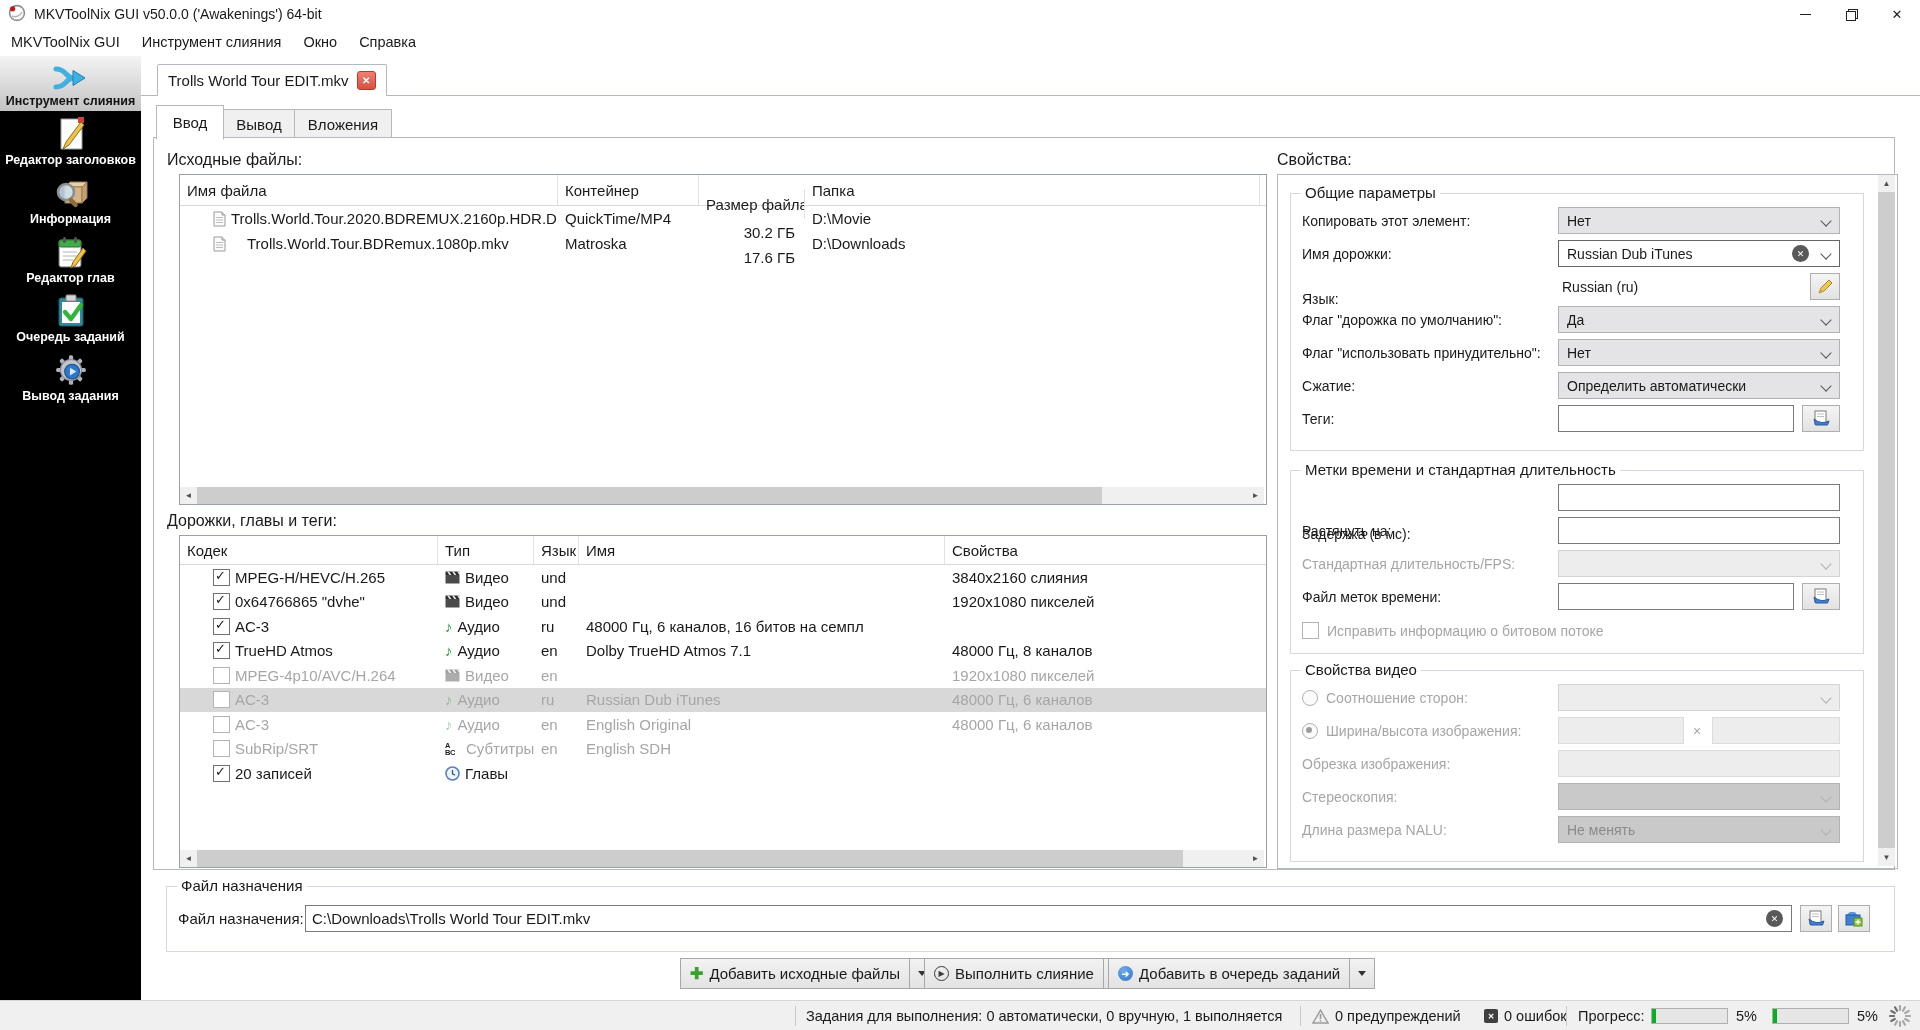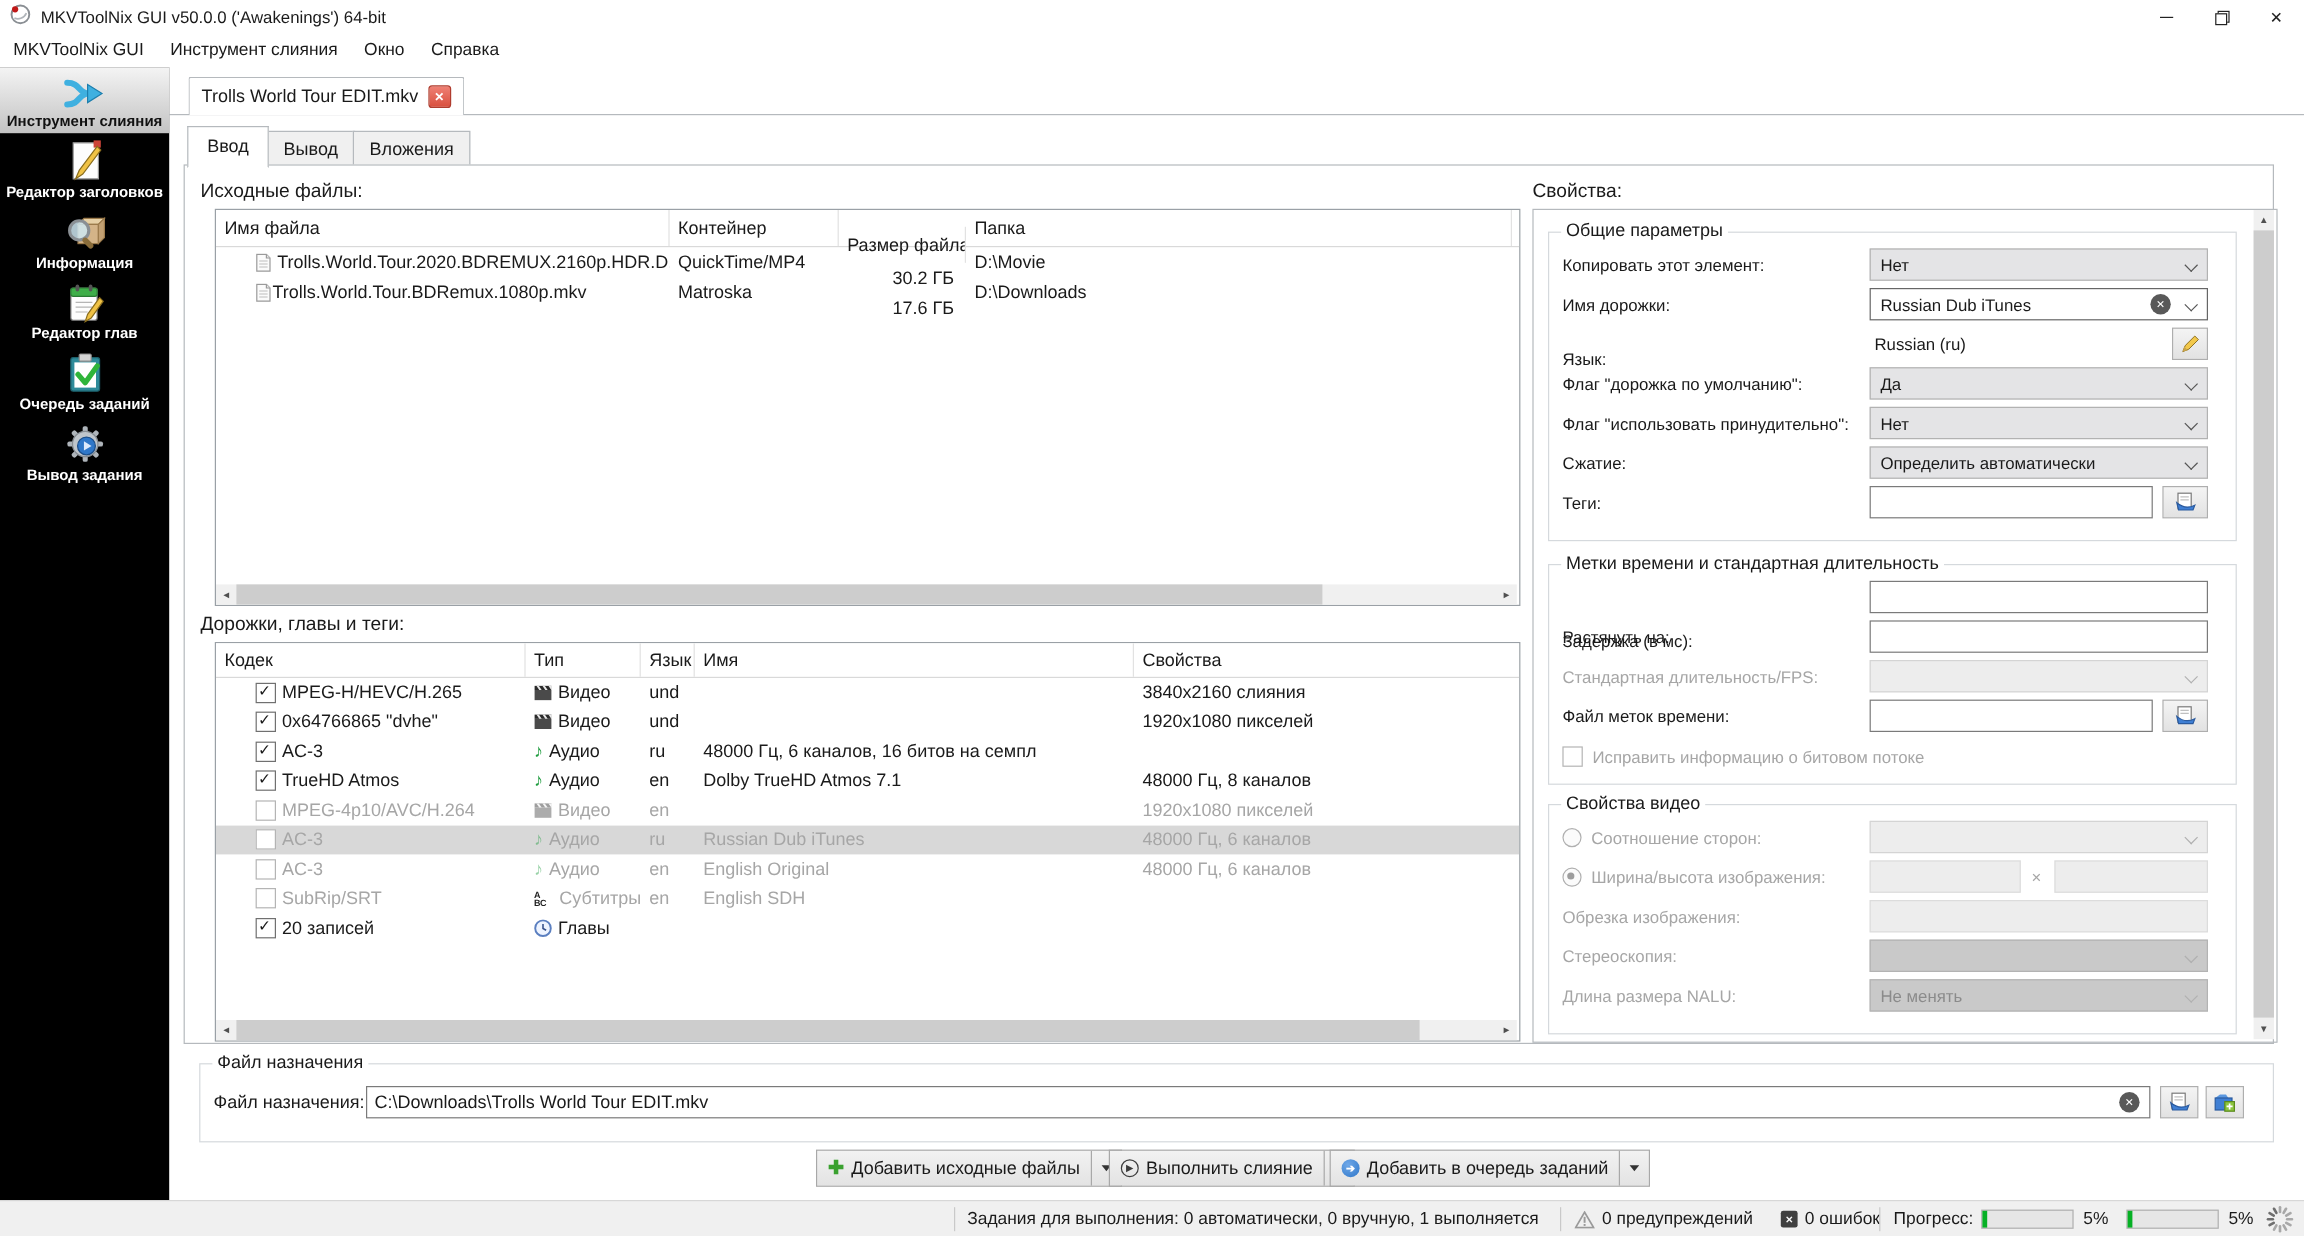--- a/index.html
+++ b/index.html
@@ -269,21 +269,21 @@
             </svg>
         <span>Trolls.World.Tour.2020.BDREMUX.2160p.HDR.D...</span>
           </span>
         </div>
       <div class="c sc1">QuickTime/MP4</div>
       <div class="c sc2">30.2 ГБ</div>
       <div class="c sc3">D:\Movie</div>
     </div>
     <div class="trow" style="height:25px;">
       <div class="c sc0">
-          <span class="indent" style="display:flex;gap:1px;align-items:center;">
+          <span class="indent" style="display:flex;gap:21px;align-items:center;">
         <svg width="13" height="16" viewBox="0 0 13 16">
               <path d="M1 1 h8 l3 3 v11 h-11 z" fill="#fbfbfb" stroke="#9a9a9a"></path>
               <path d="M9 1 v3 h3" fill="#e8e8e8" stroke="#9a9a9a"></path>
               <line x1="3" y1="6.5" x2="10" y2="6.5" stroke="#bdbdbd"></line>
               <line x1="3" y1="9" x2="10" y2="9" stroke="#bdbdbd"></line>
               <line x1="3" y1="11.5" x2="10" y2="11.5" stroke="#bdbdbd"></line>
             </svg>
         <span>Trolls.World.Tour.BDRemux.1080p.mkv</span>
           </span>
         </div>

